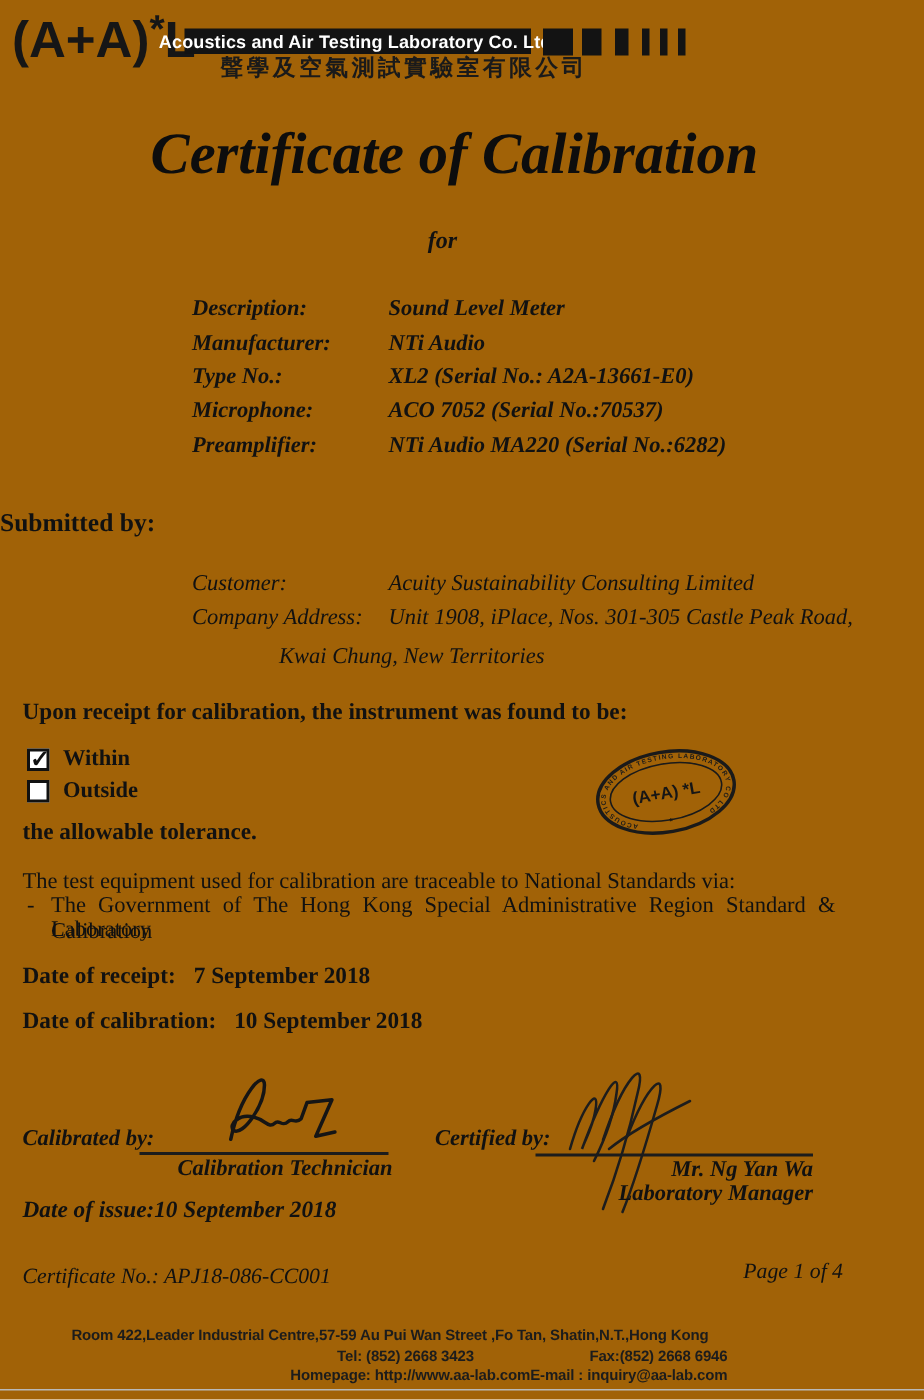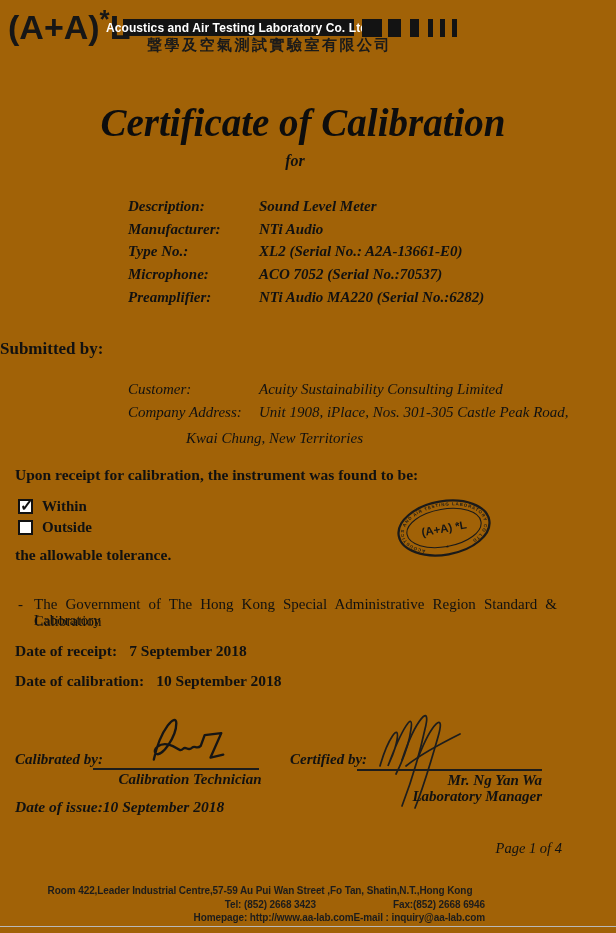--- a/index.html
+++ b/index.html
@@ -36,21 +36,21 @@
     font-size: 15px; font-weight: bold; letter-spacing: 2.5px;
     color:#1a1a1a; white-space: nowrap;
   }
   .mark-bars { position: absolute; left: 362px; top: 19px; height: 18px; display: flex; }
   .mark-bars .b { background: #131313; height: 18px; }
   .b1{width:20px;margin-right:6px}.b2{width:13px;margin-right:9px}.b3{width:9px;margin-right:9px}
   .b4{width:5px;margin-right:7px}.b5{width:5px;margin-right:7px}.b6{width:5px;}
 
   
   .title {
-    position: absolute; left: 0; top: 100px; width: 590px;
+    position: absolute; left: 0; top: 80px; width: 590px;
     text-align: center; font-size: 39px; font-weight: bold; font-style: italic;
     color:#0d0d0d;
     padding-left:16px;
   }
   .for-label {
     position: absolute; left: 0; top: 152px; width: 590px;
     text-align: center; font-size: 16px; font-weight: bold; font-style: italic;
   }
 
   
@@ -214,20 +214,21 @@
       <ellipse cx="60" cy="40" rx="42.5" ry="21.5" stroke-width="1.2"></ellipse>
       <path id="sealArc" d="M 37 61.6 A 46 25 0 1 1 83 61.6" stroke="none"></path>
       <text font-family="Liberation Sans, sans-serif" font-size="5" font-weight="bold" fill="#1a1a1a" stroke="none" letter-spacing="1">
         <textPath href="#sealArc" startOffset="2">ACOUSTICS AND AIR TESTING LABORATORY CO LTD</textPath>
       </text>
       <text x="60" y="45" text-anchor="middle" font-family="Liberation Sans, sans-serif" font-size="13" font-weight="bold" fill="#161616" stroke="none">(A+A) *L</text>
       <text x="60" y="65" text-anchor="middle" font-family="Liberation Sans, sans-serif" font-size="7" font-weight="bold" fill="#161616" stroke="none">*</text>
     </g>
   </svg>
 
+  <div class="trace1">The test equipment used for calibration are traceable to National Standards via:</div>
   <div class="trace-dash">-</div>
   <div class="trace2">The Government of The Hong Kong Special Administrative Region Standard &amp; Calibration</div>
   <div class="trace3">Laboratory</div>
 
   <div class="date-line date-receipt">
     <span>Date of receipt:</span><span class="gap"></span><span>7 September 2018</span>
   </div>
   <div class="date-line date-cal">
     <span>Date of calibration:</span><span class="gap"></span><span>10 September 2018</span>
   </div>
@@ -247,20 +248,21 @@
   <div class="sig-line cal-line"></div>
   <div class="cal-title">Calibration Technician</div>
   <div class="sig-label cert-label">Certified by:</div>
   <div class="sig-line cert-line"></div>
   <div class="cert-name">Mr. Ng Yan Wa</div>
   <div class="cert-title">Laboratory Manager</div>
   <div class="date-issue">
     <span>Date of issue:</span><span class="gap"></span><span>10 September 2018</span>
   </div>
 
+  <div class="cert-no">Certificate No.: APJ18-086-CC001</div>
   <div class="page-no">Page 1 of 4</div>
   <div class="footer">
     <div class="l1">Room 422,Leader Industrial Centre,57-59 Au Pui Wan Street ,Fo Tan, Shatin,N.T.,Hong Kong</div>
     <div class="l2">
       <span>Tel: (852) 2668 3423</span>
       <span>Fax:(852) 2668 6946</span>
     </div>
     <div class="l3">
       <span>Homepage: http://www.aa-lab.com</span>
       <span>E-mail : inquiry@aa-lab.com</span>

